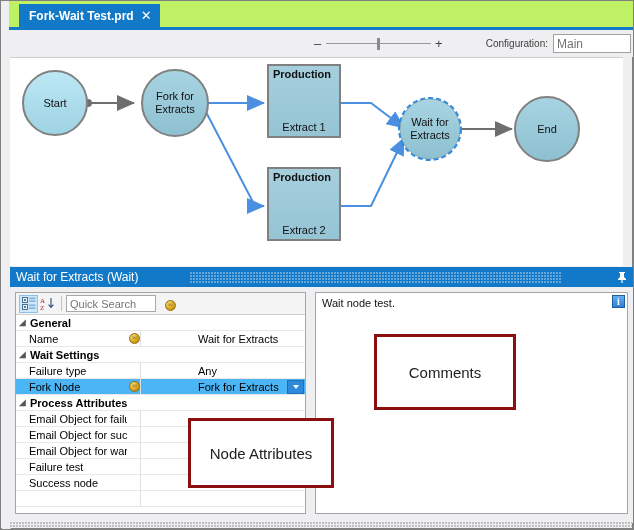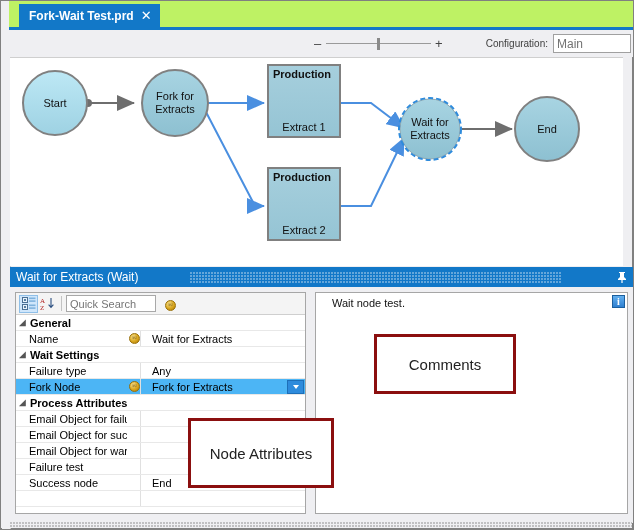--- a/index.html
+++ b/index.html
@@ -272,21 +272,22 @@
   }
   .pg-icon-cell {
     width: 15px;
     display: flex; align-items: center; justify-content: center;
   }
   .pg-value {
     flex: 1;
     white-space: nowrap;
     overflow: hidden;
     font-size: 11px;
-    padding-left: 10px;
+    padding-left: 18px;
+    margin-left: 38px;
   }
   .pg-dropdown {
     width: 17px; height: 14px;
     background: #2e8bdc;
     border: 1px solid #1d6fb8;
     box-sizing: border-box;
     display: flex; align-items: center; justify-content: center;
     margin-right: 1px;
     cursor: pointer;
   }
@@ -299,21 +300,21 @@
 
   
   .comments {
     position: absolute; left: 305px; top: 5px;
     width: 313px; height: 222px;
     background: #ffffff;
     border: 1px solid #a6a6a6;
     box-sizing: border-box;
   }
   .comments-text {
-    padding: 4px 16px;
+    padding: 4px 6px;
     font-size: 11px;
     color: #111;
     white-space: nowrap;
   }
   .info-icon {
     position: absolute; right: 2px; top: 2px;
     width: 13px; height: 13px;
     background: linear-gradient(#63b0ef, #2f7fd0);
     border: 1px solid #1b5f9e;
     box-sizing: border-box;
@@ -336,21 +337,21 @@
     font-size: 15px;
     color: #222;
     z-index: 30;
   }
   #annot-node-attributes {
     left: 143px; top: 417px;
     width: 146px; height: 70px; margin-left: 44px;
   }
   #annot-comments {
     left: 373px; top: 333px;
-    width: 142px; height: 60px;
+    width: 142px; height: 76px;
   }
 
   
   .grip {
     position: absolute; left: 9px; top: 521px;
     width: 622px; height: 6px;
     background-image:
       radial-gradient(circle at 1px 1px, #8a8a8a 0.6px, transparent 0.8px);
     background-size: 3px 3px;
     background-color: #efeff2;

